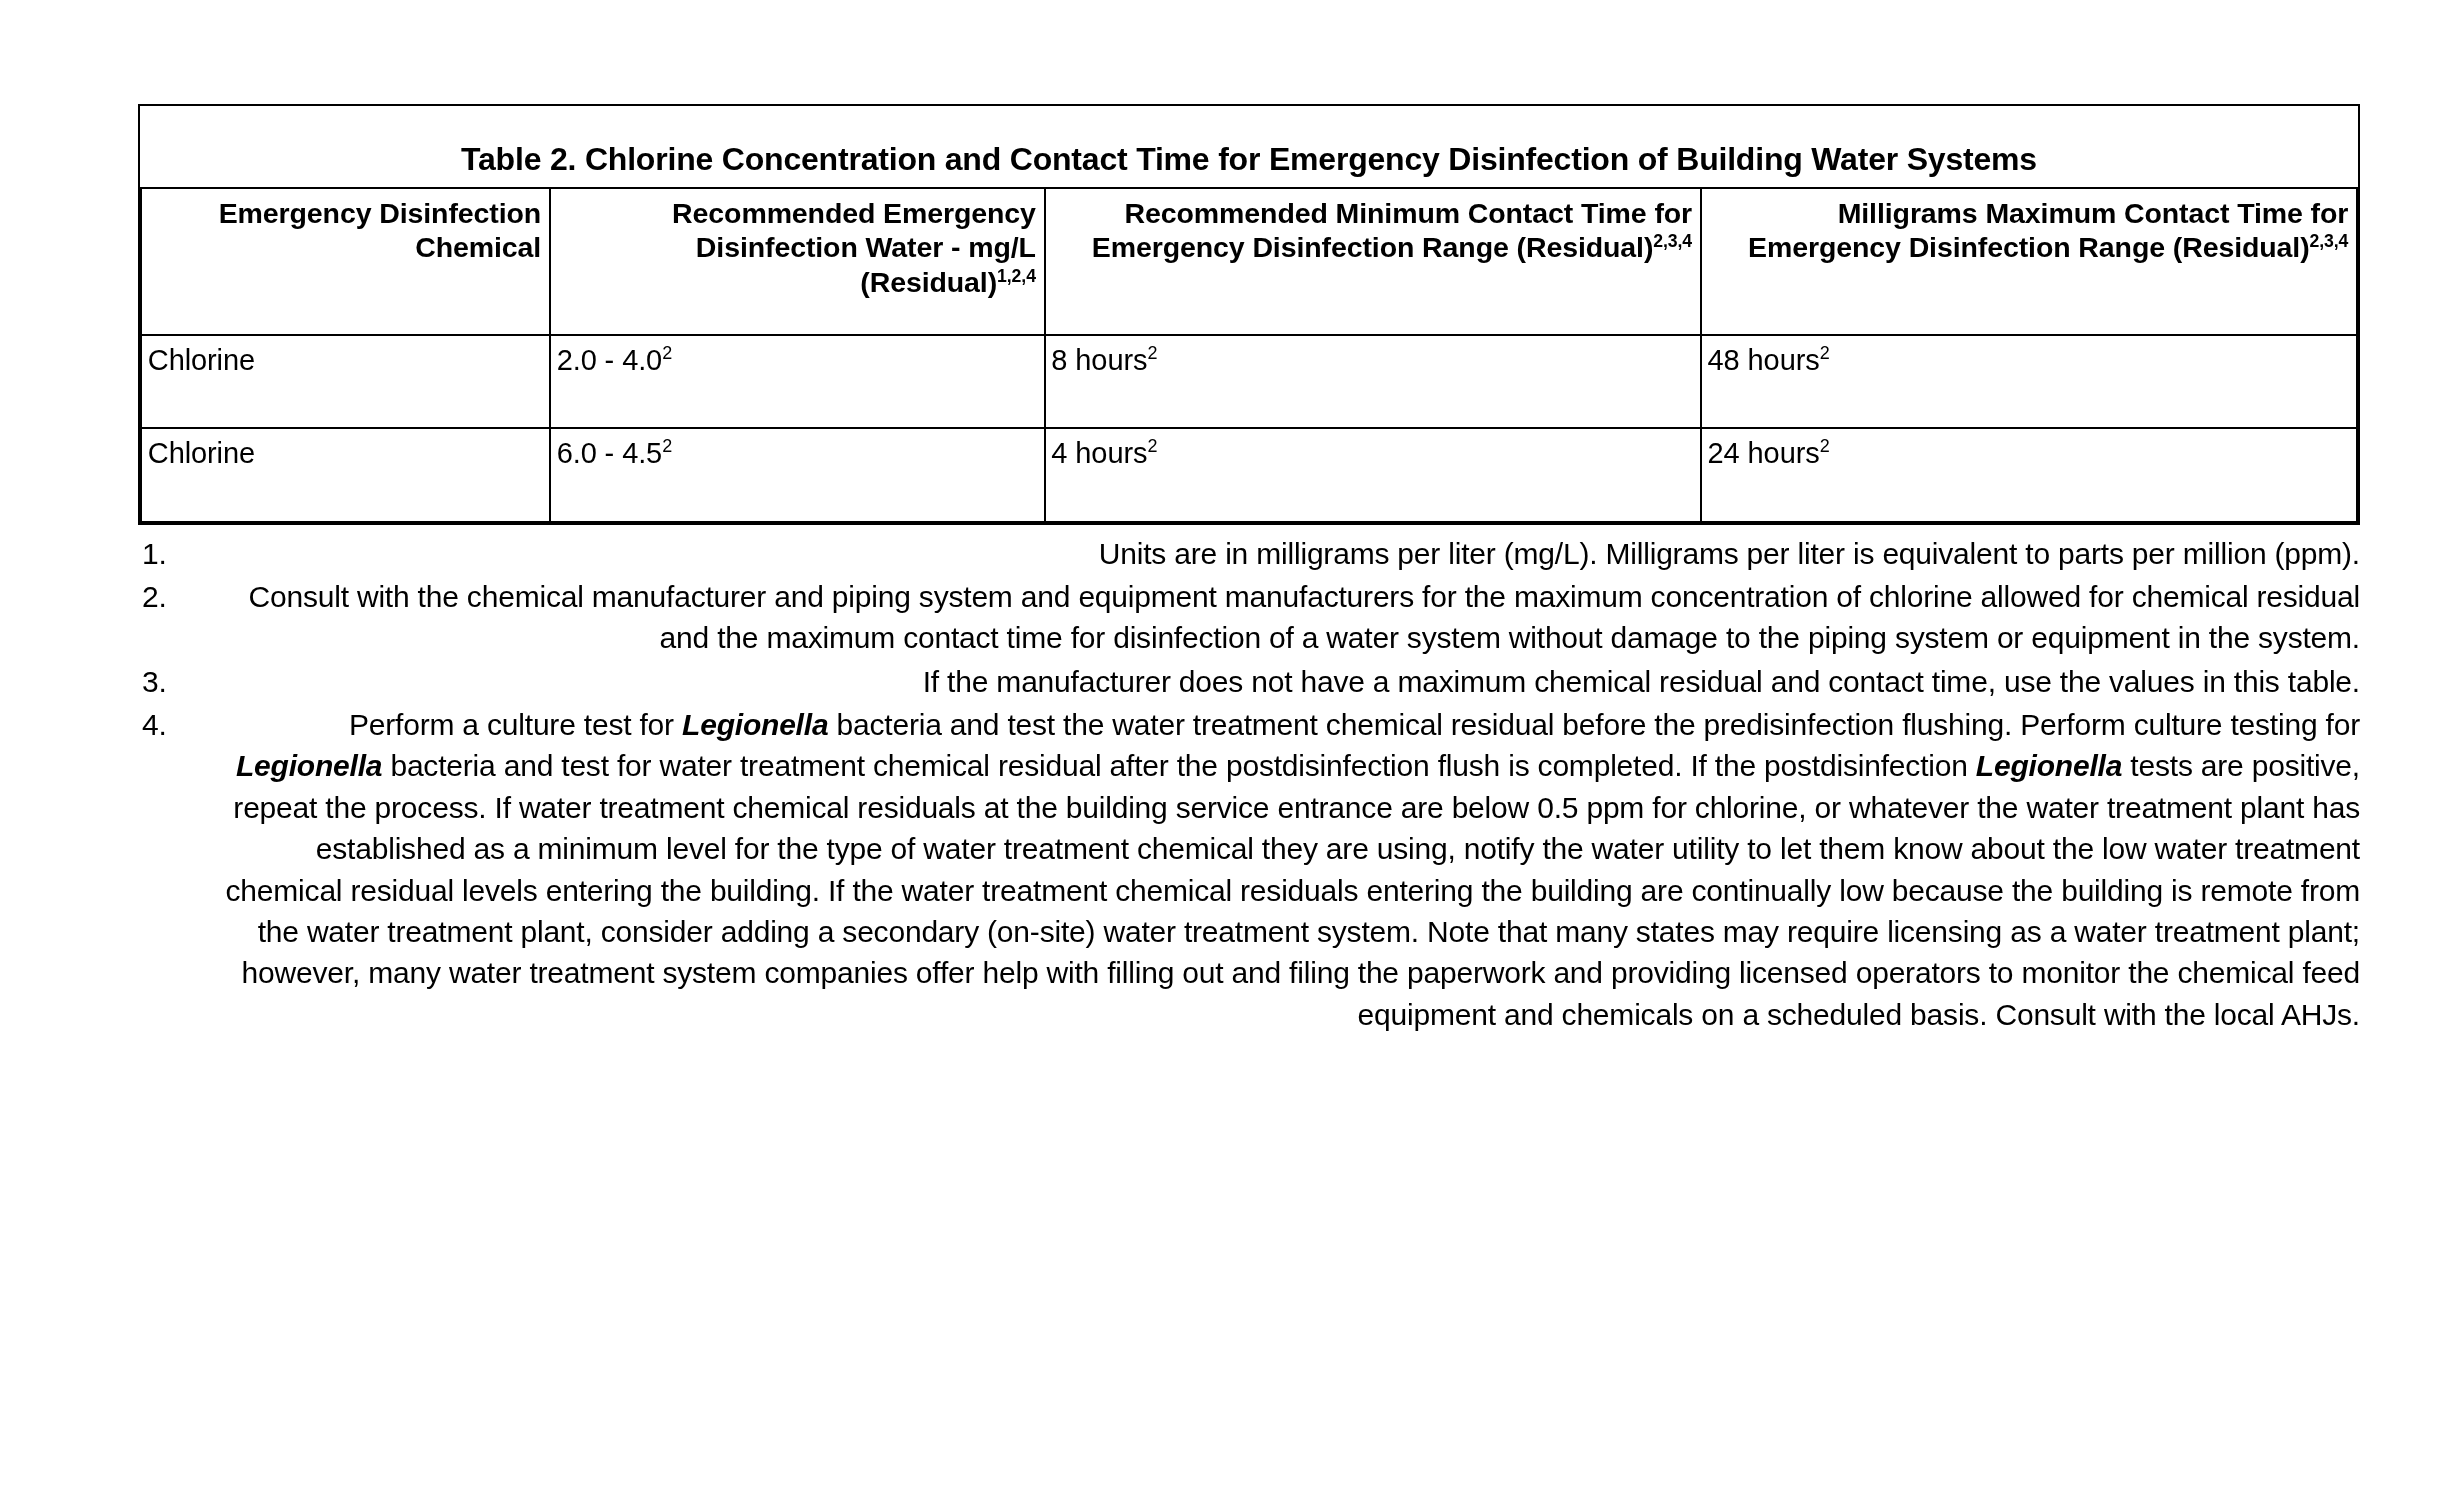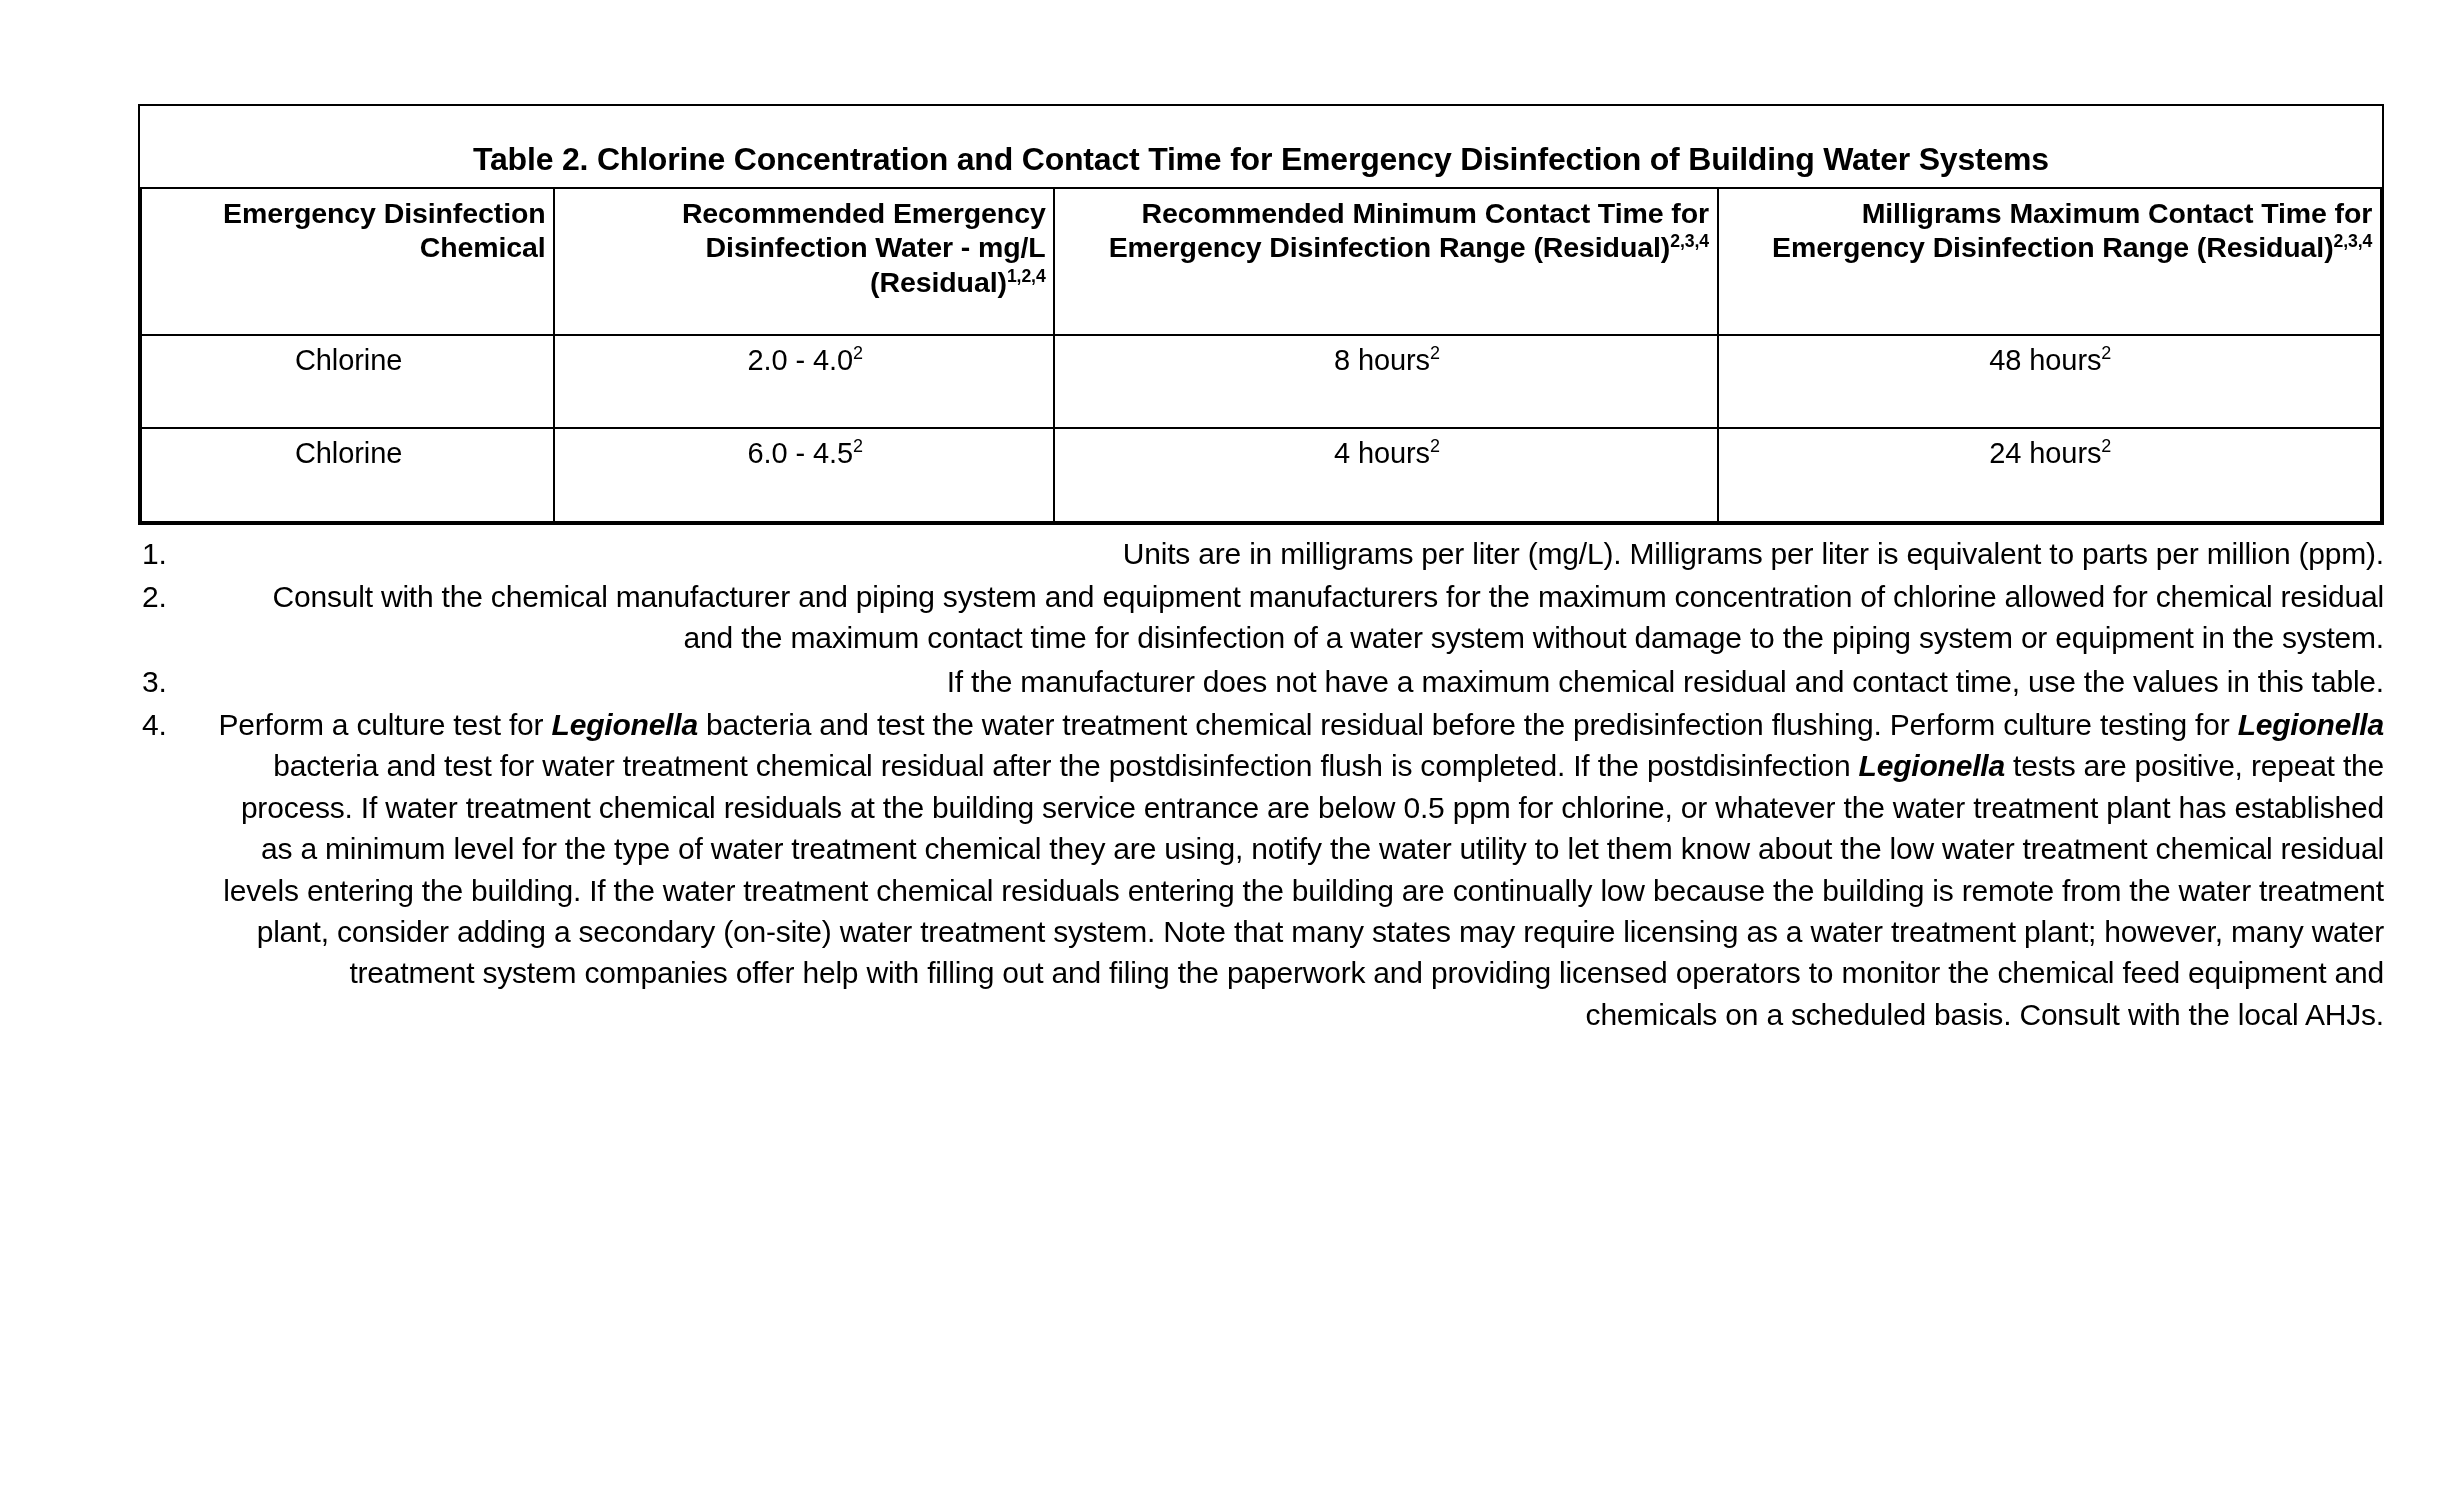--- a/index.html
+++ b/index.html
@@ -13,21 +13,21 @@
     font-family: "Liberation Sans", sans-serif;
     color: #000000;
     overflow: hidden;
   }
 
   .page {
     position: relative;
     width: 2456px;
     height: 1246px;
     box-sizing: border-box;
-    padding: 104px 72px 0 138px;
+    padding: 104px 96px 0 138px;
   }
 
   
   .table-wrap {
     border: 2.9px solid #000;
     border-collapse: collapse;
   }
   table.data-table {
     width: 100%;
     border-collapse: collapse;
@@ -51,21 +51,21 @@
     text-align: right;
     vertical-align: top;
     padding: 6.8px 7.7px 35px 7.7px;
     letter-spacing: -0.1px;
   }
   table.data-table td {
     border: 2.9px solid #000;
     font-weight: normal;
     font-size: 29px;
     line-height: 1.2;
-    text-align: center;
+    text-align: left;
     vertical-align: top;
     padding: 6.8px 3.9px 50px 5.8px;
     letter-spacing: -0.1px;
   }
   .col-1 { width: 319px; }
   .col-2 { width: 386px; }
   .col-3 { width: 512px; }
   .col-4 { width: 512px; }
 
   sup {

